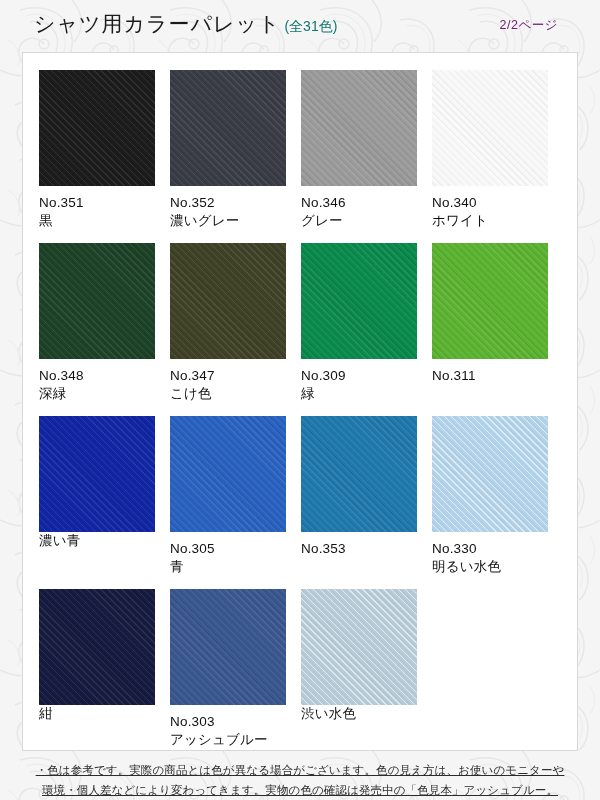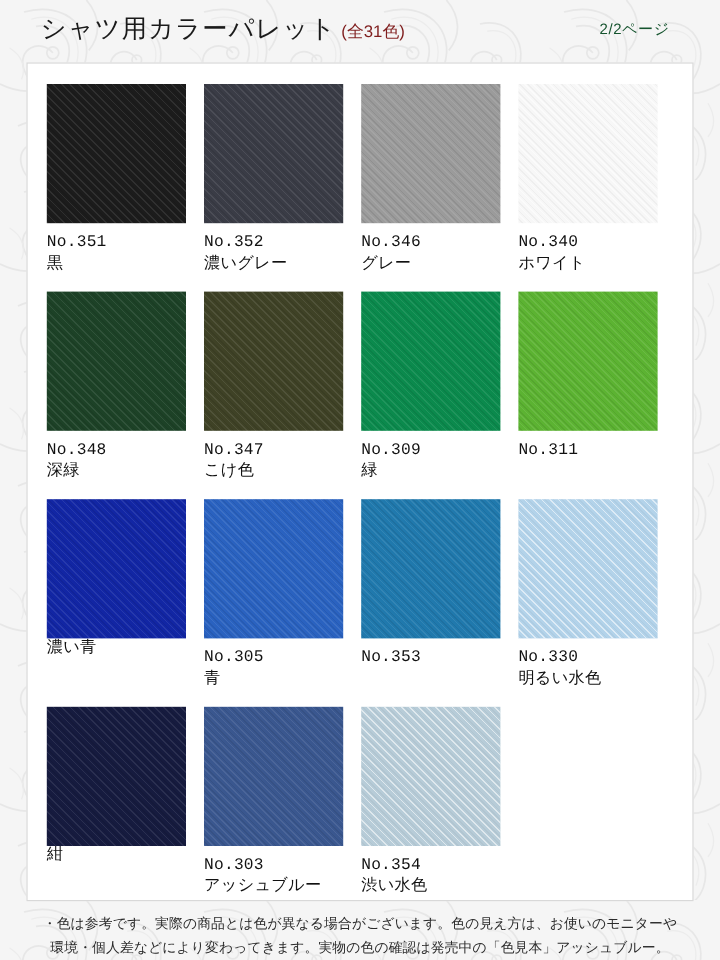--- a/index.html
+++ b/index.html
@@ -44,31 +44,31 @@
     transform: translateY(-50%);
     font-size: 21px;
     letter-spacing: 1px;
     color: #1a1a1a;
     white-space: nowrap;
     font-weight: 400;
   }
   #palette-subtitle {
     font-size: 14px;
     letter-spacing: 0px;
-    color: #7f1d1d;
+    color: #0f766e;
     margin-left: 4px;
     margin-top: 24px;
   }
   #page-indicator {
     position: absolute;
     right: 42px;
     top: 25px;
     transform: translateY(-50%);
     font-size: 12.5px;
-    color: #14532d;
+    color: #701a75;
     letter-spacing: 0.5px;
     white-space: nowrap;
   }
 
   
   #swatch-card {
     position: absolute;
     left: 22px;
     top: 52px;
     width: 556px;
@@ -85,21 +85,20 @@
     top: 17px;
     width: 524px;
     display: grid;
     grid-template-columns: repeat(4, 131px);
     grid-auto-rows: 173px;
   }
   .swatch-cell {
     position: relative;
     width: 128px;
     height: 173px;
-    font-family: Liberation Mono, monospace;
   }
   .swatch-chip {
     width: 116px;
     height: 116px;
     position: relative;
     overflow: hidden;
     background-repeat: repeat;
     
     background-image:
       repeating-linear-gradient(
@@ -149,21 +148,21 @@
     position: absolute;
     left: 0;
     top: 760px;
     width: 600px;
     text-align: center;
     font-size: 11.5px;
     line-height: 1.75;
     color: #2b2b2b;
     letter-spacing: 0.1px;
   }
-  #footer-note .note-line { display: block; }
+  #footer-note .note-line { display: block; text-decoration: underline; }
 </style>
 </head>
 <body>
 
 <div id="bg-pattern">
   <svg viewBox="0 0 600 800" xmlns="http://www.w3.org/2000/svg" aria-hidden="true">
     <defs>
       <pattern id="paisley" x="0" y="0" width="150" height="150" patternUnits="userSpaceOnUse">
         <rect width="150" height="150" fill="#f3f3f3"></rect>
         <g stroke="#e2e2e2" stroke-width="1.4" fill="none">
@@ -273,21 +272,20 @@
           <div class="swatch-chip" style="background-color: rgb(22, 27, 63);"></div>
           <div class="swatch-name">紺</div>
         </div>
         <div class="swatch-cell">
           <div class="swatch-chip" style="background-color: rgb(58, 87, 143);"></div>
           <div class="swatch-code">No.303</div>
           <div class="swatch-name">アッシュブルー</div>
         </div>
         <div class="swatch-cell">
           <div class="swatch-chip light-chip" style="background-color: rgb(183, 204, 216);"></div>
-          <div class="swatch-code">No.354</div>
           <div class="swatch-name">渋い水色</div>
         </div>
       </div>
   </div>
 
   <div id="footer-note">
     <span class="note-line">・色は参考です。実際の商品とは色が異なる場合がございます。色の見え方は、お使いのモニターや</span>
     <span class="note-line">環境・個人差などにより変わってきます。実物の色の確認は発売中の「色見本」アッシュブルー。</span>
   </div>
 

